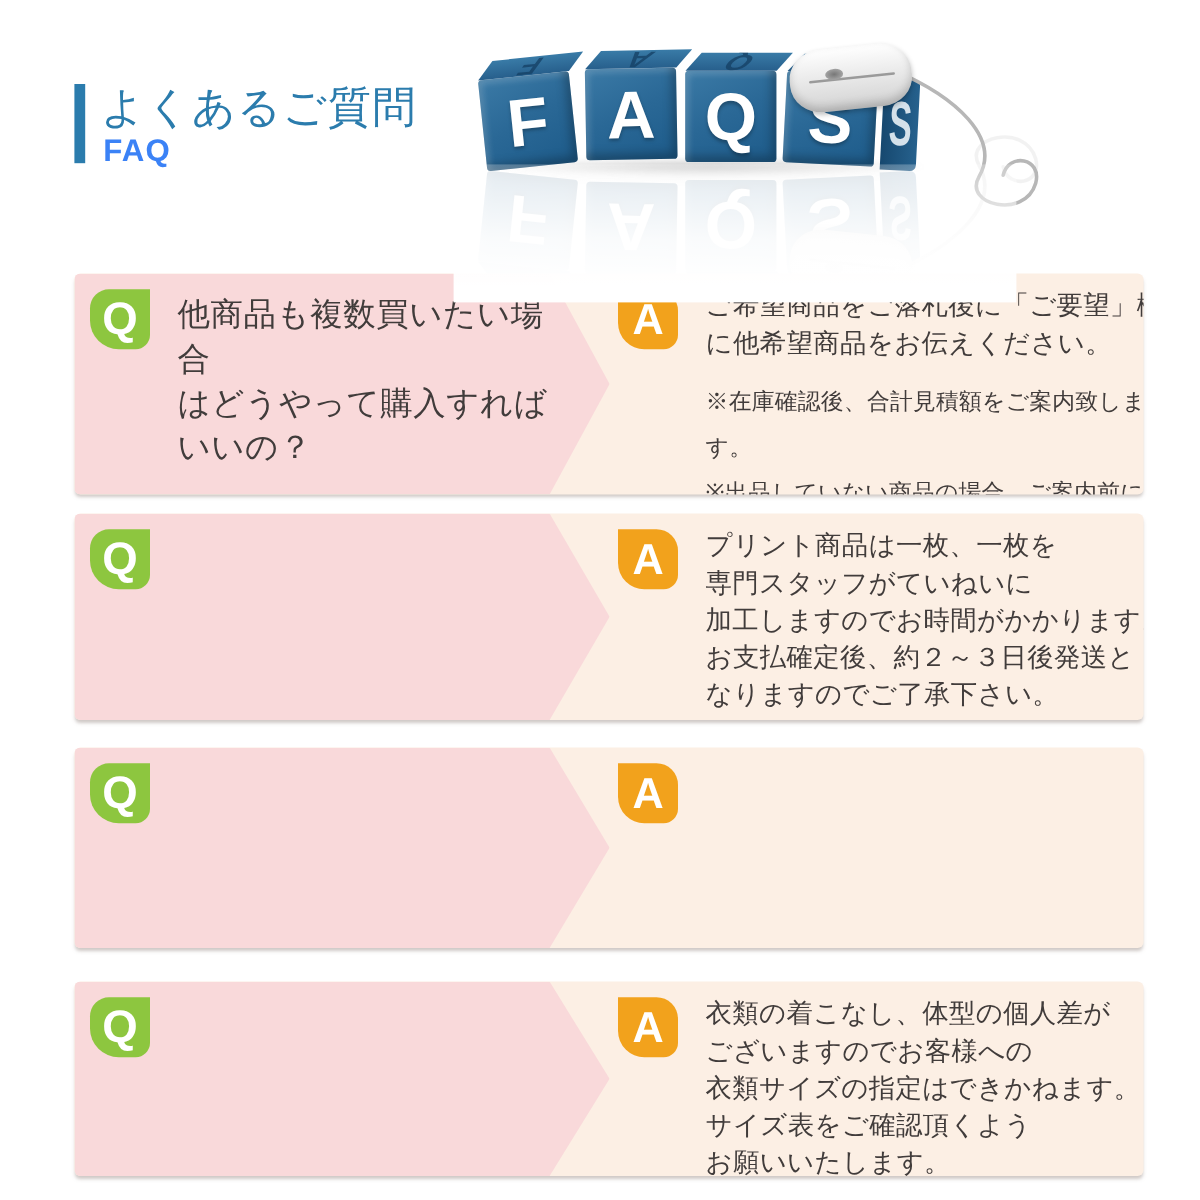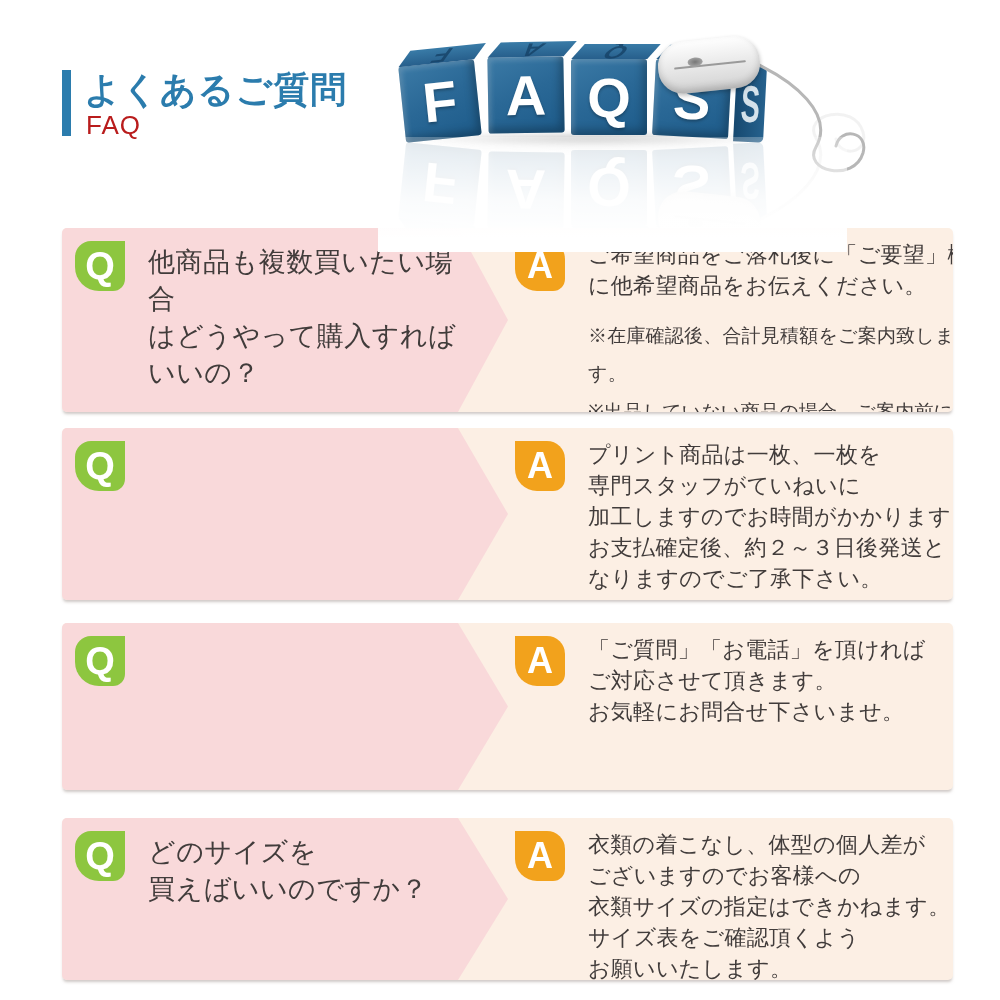--- a/index.html
+++ b/index.html
@@ -1,22 +1,22 @@
 <!DOCTYPE html>
 <html><head>
 <meta charset="utf-8">
 <style>
   html,body{margin:0;padding:0;background:#fff;}
   body{width:1000px;height:1000px;position:relative;font-family:"Liberation Sans",sans-serif;-webkit-font-smoothing:antialiased;}
   .canvas{position:absolute;inset:0;width:1000px;height:1000px;overflow:hidden;background:#ffffff;}
 
   
   .hdr-bar{position:absolute;left:62px;top:70px;width:9px;height:66px;background:#2b7cad;}
-  .hdr-title{position:absolute;left:84px;top:66px;font-size:36px;font-weight:700;color:#2b7cad;letter-spacing:1px;}
-  .hdr-sub{position:absolute;left:86px;top:110px;font-size:26px;font-weight:400;color:#b91c1c;letter-spacing:1px;}
+  .hdr-title{position:absolute;left:84px;top:66px;font-size:36px;font-weight:400;color:#2b7cad;letter-spacing:1px;}
+  .hdr-sub{position:absolute;left:86px;top:110px;font-size:26px;font-weight:700;color:#3b82f6;letter-spacing:1px;}
 
   
   .hero{position:absolute;left:390px;top:35px;width:445px;height:215px;}
   .blocks{position:absolute;inset:0;}
   .blocks-shadow{position:absolute;left:15px;top:96px;width:370px;height:16px;
     background:radial-gradient(ellipse at center,rgba(110,110,110,.38),rgba(110,110,110,0) 70%);
     filter:blur(2px);z-index:0;}
   .cube{position:absolute;width:76px;height:76px;border-radius:3px;z-index:2;
     background:linear-gradient(155deg,#3b7aa6 0%,#2a6896 48%,#1d5b8a 100%);
     box-shadow:inset -4px -5px 8px rgba(0,0,0,.25), inset 3px 3px 5px rgba(255,255,255,.18);
@@ -189,34 +189,27 @@
   </section>
 
   <section class="row row3">
     <div class="q-zone"></div>
     <div class="badge q-badge">
         <span>Q</span>
       </div>
     <div class="badge a-badge">
         <span>A</span>
       </div>
-    <div class="a-text">
-      <div class="a-main ml">「ご質問」「お電話」を頂ければ
-ご対応させて頂きます。
-お気軽にお問合せ下さいませ。</div>
-    </div>
   </section>
 
   <section class="row row4">
     <div class="q-zone"></div>
     <div class="badge q-badge">
         <span>Q</span>
       </div>
-    <div class="q-text ml">どのサイズを
-買えばいいのですか？</div>
     <div class="badge a-badge">
         <span>A</span>
       </div>
     <div class="a-text">
       <div class="a-main ml">衣類の着こなし、体型の個人差が
 ございますのでお客様への
 衣類サイズの指定はできかねます。
 サイズ表をご確認頂くよう
 お願いいたします。</div>
     </div>

